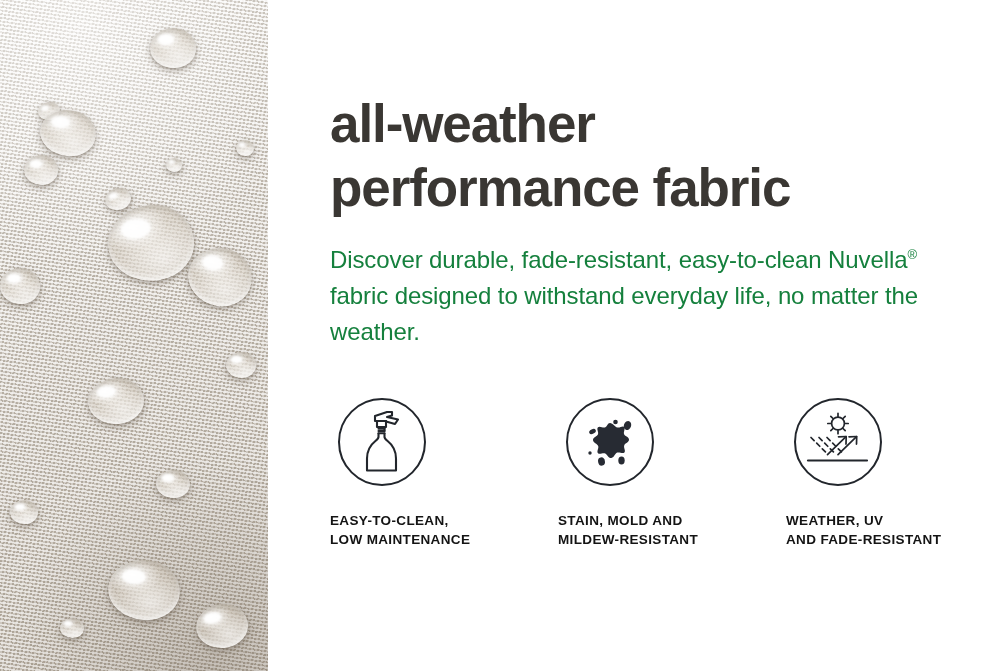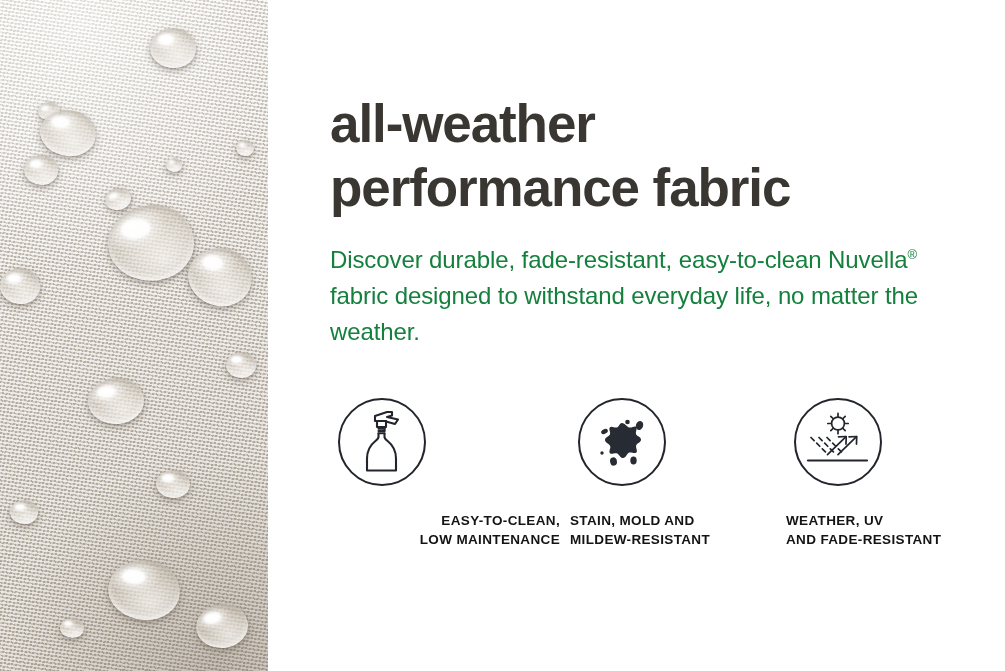--- a/index.html
+++ b/index.html
@@ -146,22 +146,22 @@
     left: 62px;
     top: 398px;
     width: 690px;
     height: 180px;
   }
   .feature {
     position: absolute;
     top: 0;
     width: 230px;
   }
-  .feature-0 { left: 0px; text-align: right; }
-  .feature-1 { left: 228px; margin-left: 12px; }
+  .feature-0 { left: 0px; }
+  .feature-1 { left: 228px; }
   .feature-2 { left: 456px; }
 
   .icon-circle {
     width: 88px;
     height: 88px;
     border: 2px solid #22262c;
     border-radius: 50%;
     box-sizing: border-box;
     display: flex;
     align-items: center;

